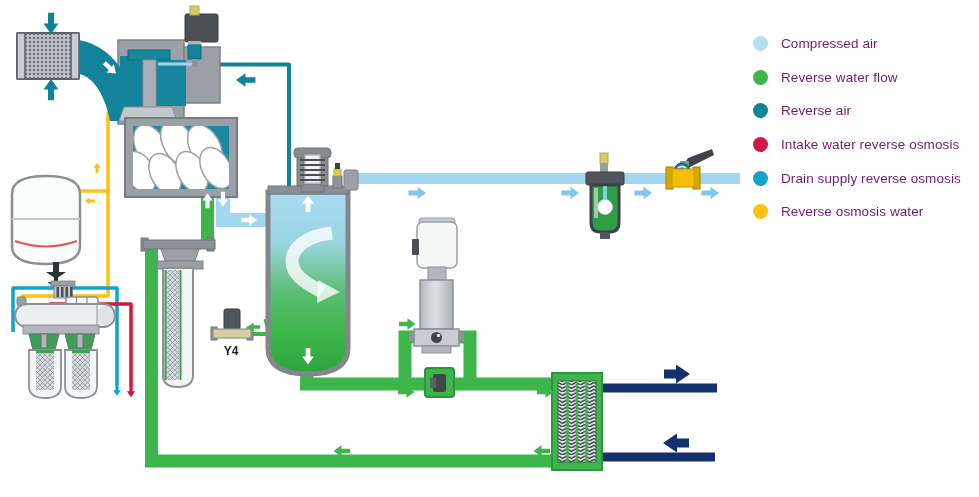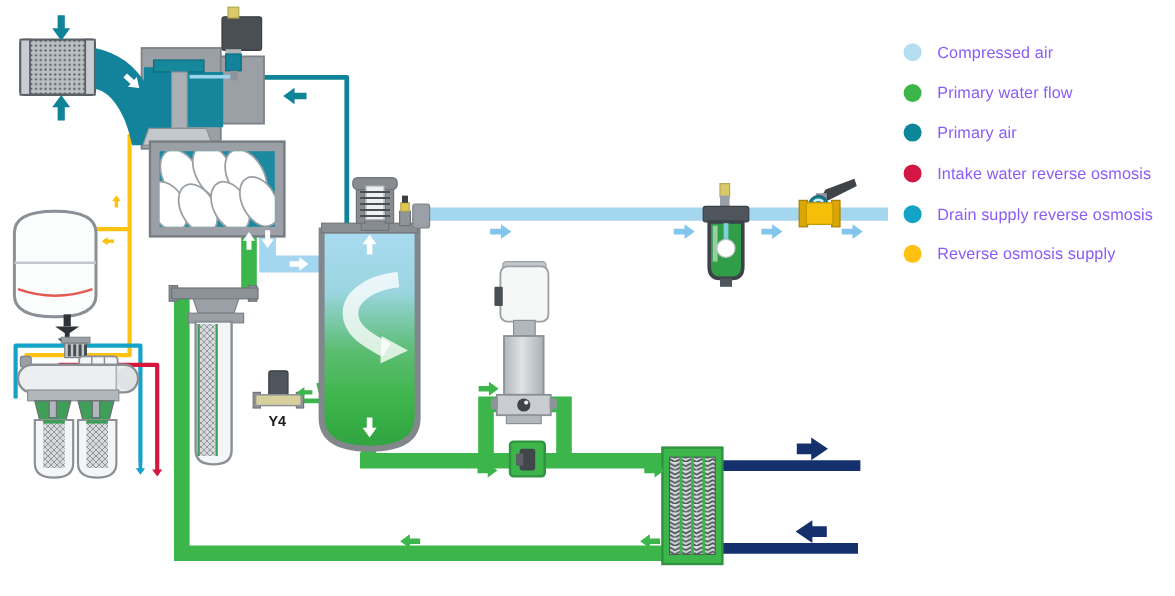--- a/index.html
+++ b/index.html
@@ -2,21 +2,21 @@
 <html><head>
 <meta charset="utf-8">
 <style>
   html,body{margin:0;padding:0;background:#ffffff;}
   .stage{position:relative;width:979px;height:497px;background:#ffffff;overflow:hidden;
          font-family:"Liberation Sans",sans-serif;}
   .diagram-svg{position:absolute;left:0;top:0;}
   .legend{position:absolute;left:753px;top:27px;width:226px;}
   .legend-row{display:flex;align-items:center;height:33.6px;}
   .legend-row .dot{width:15px;height:15px;border-radius:50%;flex:0 0 15px;margin-right:13px;}
-  .legend-row .lbl{font-size:13.5px;color:#8b5cf6;letter-spacing:.1px;white-space:nowrap;}
+  .legend-row .lbl{font-size:13.5px;color:#701a75;letter-spacing:.1px;white-space:nowrap;}
   svg text.y4{font-family:"Liberation Sans",sans-serif;font-size:12px;font-weight:bold;fill:#1e1e1c;}
 </style>
 </head>
 <body>
 
 <div class="stage">
 
 <svg class="diagram-svg" width="979" height="497" viewBox="0 0 979 497">
   <defs>
     <path id="arr" d="M -9 -2.6 L 0.5 -2.6 L 0.5 -6.5 L 9.5 0 L 0.5 6.5 L 0.5 2.6 L -9 2.6 Z"></path>
@@ -309,33 +309,33 @@
   </g>
 </svg>
 
 <div class="legend">
   <div class="legend-row">
     <span class="dot" style="background: rgb(181, 222, 241);"></span>
     <span class="lbl">Compressed air</span>
   </div>
   <div class="legend-row">
     <span class="dot" style="background: rgb(60, 181, 74);"></span>
-    <span class="lbl">Primary water flow</span>
+    <span class="lbl">Reverse water flow</span>
   </div>
   <div class="legend-row">
     <span class="dot" style="background: rgb(12, 135, 153);"></span>
-    <span class="lbl">Primary air</span>
+    <span class="lbl">Reverse air</span>
   </div>
   <div class="legend-row">
     <span class="dot" style="background: rgb(211, 23, 69);"></span>
     <span class="lbl">Intake water reverse osmosis</span>
   </div>
   <div class="legend-row">
     <span class="dot" style="background: rgb(18, 163, 198);"></span>
     <span class="lbl">Drain supply reverse osmosis</span>
   </div>
   <div class="legend-row">
     <span class="dot" style="background: rgb(253, 193, 19);"></span>
-    <span class="lbl">Reverse osmosis supply</span>
+    <span class="lbl">Reverse osmosis water</span>
   </div>
 </div>
 
 </div>
 
 </body></html>

